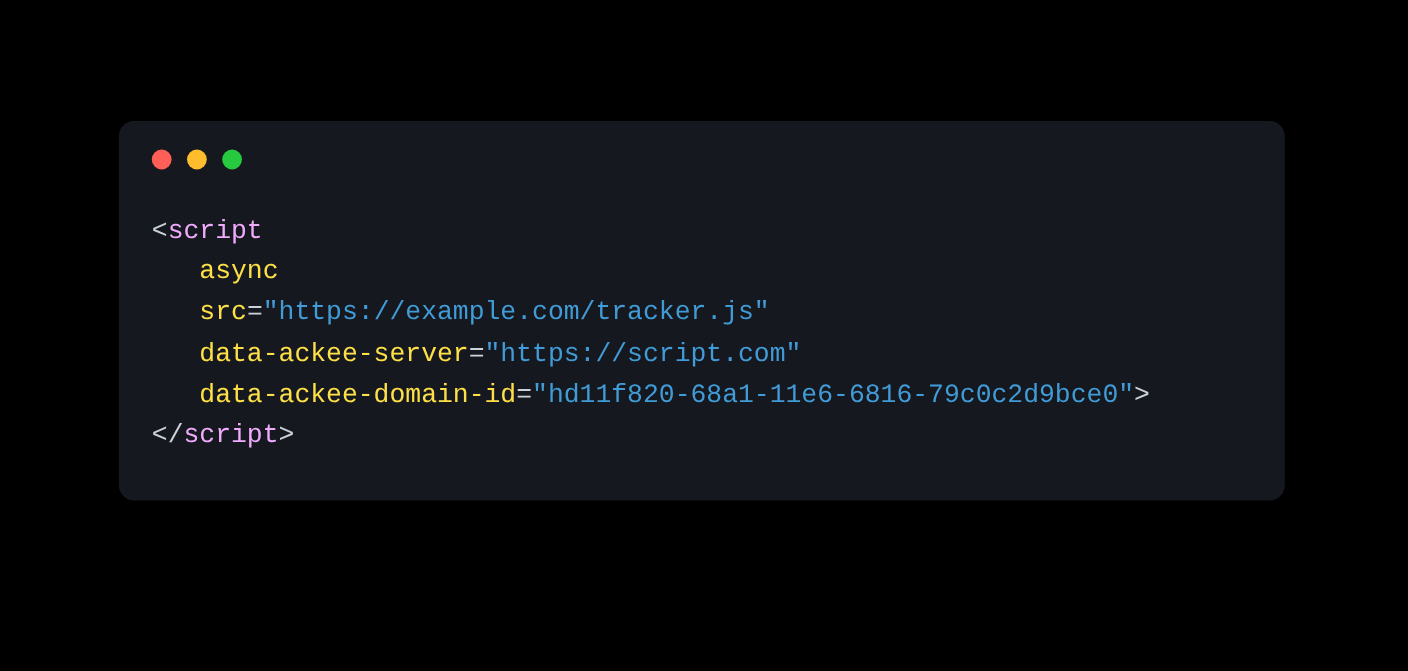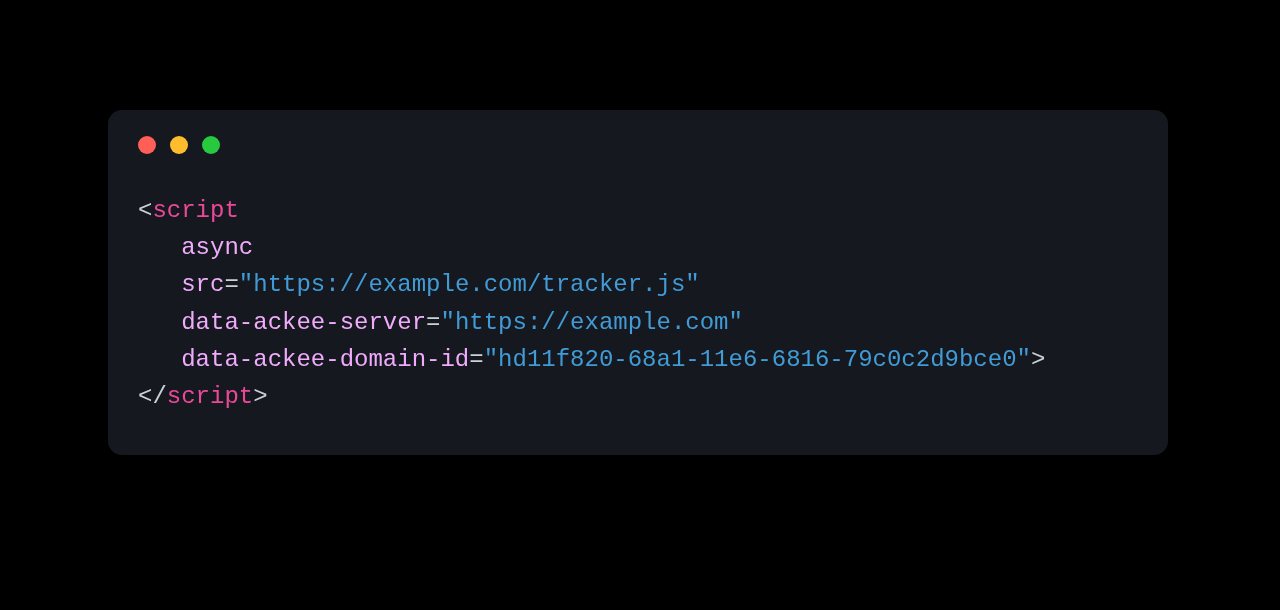--- a/index.html
+++ b/index.html
@@ -36,37 +36,37 @@
 
   pre.code {
     margin: 0;
     font-family: "SFMono-Regular", "Menlo", "Consolas", "Liberation Mono", monospace;
     font-size: 24px;
     line-height: 1.55;
     white-space: pre;
     color: #c9d1d9;
   }
   .tok-punct  { color: #c9d1d9; }
-  .tok-tag    { color: #ec4899; }
-  .tok-attr   { color: #f0abfc; }
+  .tok-tag    { color: #f0abfc; }
+  .tok-attr   { color: #fde047; }
   .tok-eq     { color: #c9d1d9; }
   .tok-string { color: #419bd6; }
   .indent     { color: #c9d1d9; }
 </style>
 </head>
 <body>
 
 <div class="window">
 
   <div class="traffic-lights">
     <div class="traffic-light tl-red" title="close"></div>
     <div class="traffic-light tl-yellow" title="minimize"></div>
     <div class="traffic-light tl-green" title="zoom"></div>
   </div>
 
   <pre class="code"><span class="tok-punct">&lt;</span><span class="tok-tag">script</span>
 <span class="indent">   </span><span class="tok-attr">async</span>
 <span class="indent">   </span><span class="tok-attr">src</span><span class="tok-eq">=</span><span class="tok-string">"</span><span class="tok-string">https://example.com/tracker.js</span><span class="tok-string">"</span>
-<span class="indent">   </span><span class="tok-attr">data-ackee-server</span><span class="tok-eq">=</span><span class="tok-string">"</span><span class="tok-string">https://example.com</span><span class="tok-string">"</span>
+<span class="indent">   </span><span class="tok-attr">data-ackee-server</span><span class="tok-eq">=</span><span class="tok-string">"</span><span class="tok-string">https://script.com</span><span class="tok-string">"</span>
 <span class="indent">   </span><span class="tok-attr">data-ackee-domain-id</span><span class="tok-eq">=</span><span class="tok-string">"</span><span class="tok-string">hd11f820-68a1-11e6-6816-79c0c2d9bce0</span><span class="tok-string">"</span><span class="tok-punct">&gt;</span>
 <span class="tok-punct">&lt;</span><span class="tok-punct">/</span><span class="tok-tag">script</span><span class="tok-punct">&gt;</span></pre>
 
 </div>
 
 </body></html>

